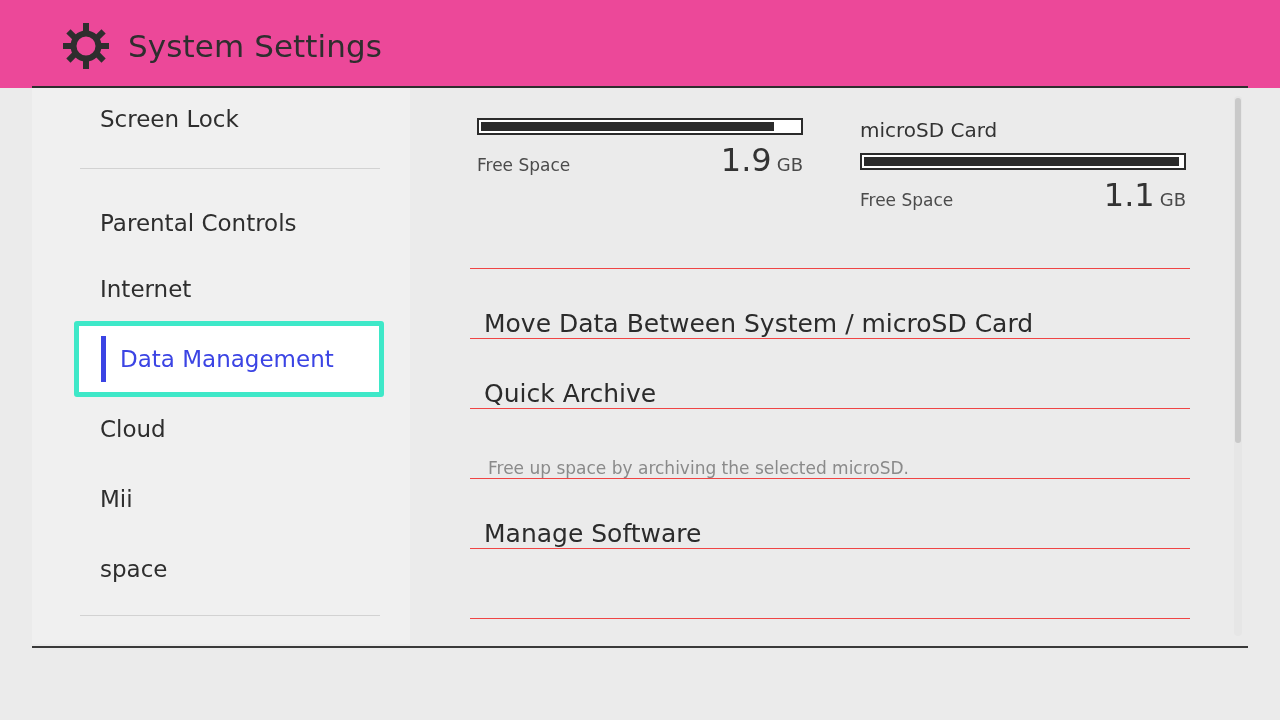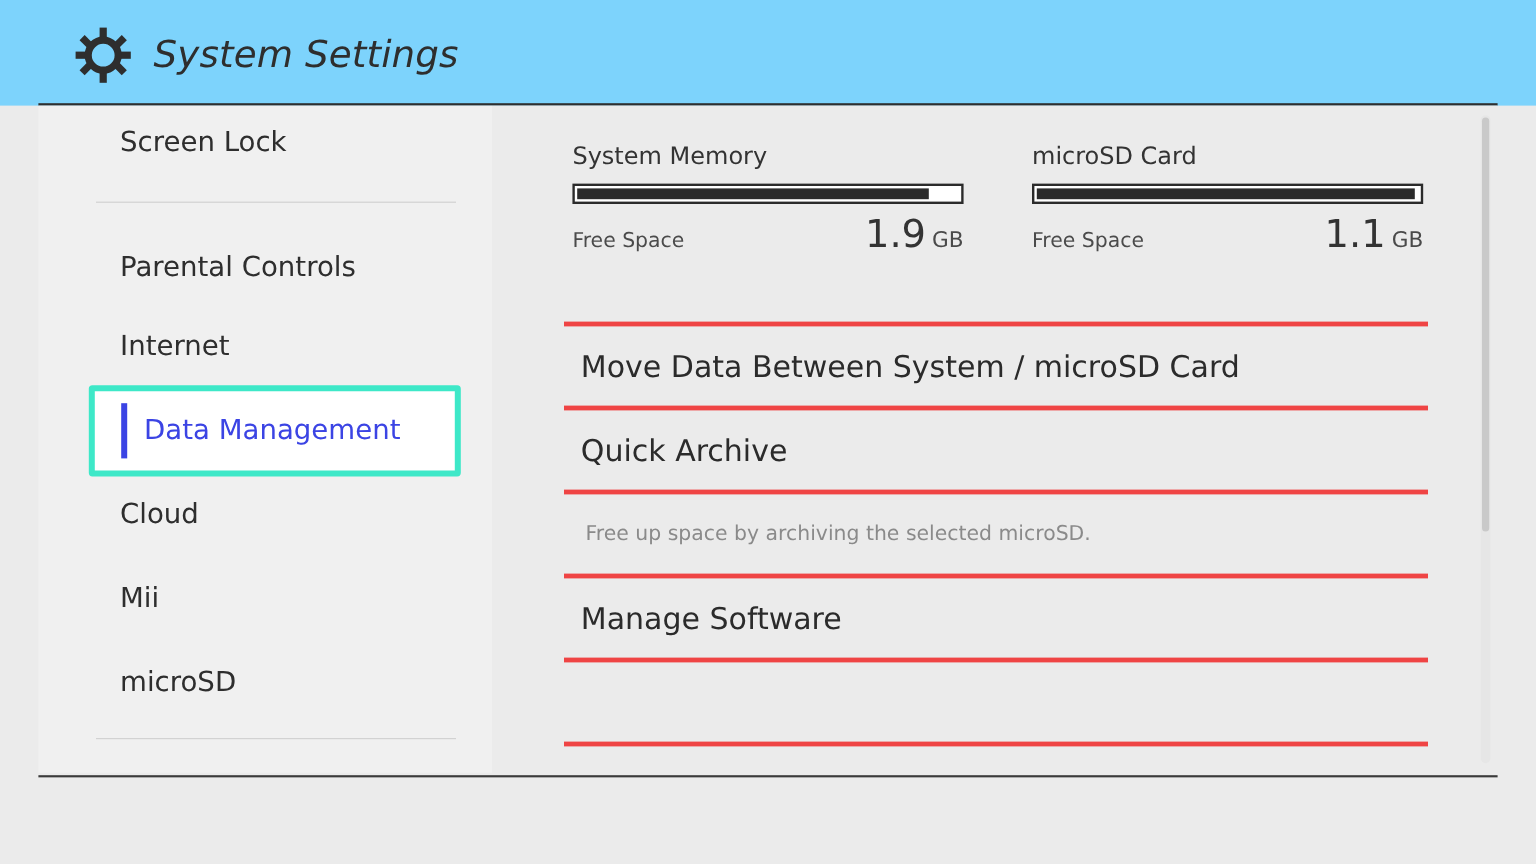--- a/index.html
+++ b/index.html
@@ -14,22 +14,21 @@
     font-family: "DejaVu Sans", "Liberation Sans", sans-serif;
     color: #2e2e2e;
     position: relative;
   }
 
   
   #header {
     position: absolute;
     left: 0; top: 0;
     width: 1280px; height: 88px;
-    background: #7dd3fc;
-    font-style: italic;
+    background: #ec4899;
   }
   #header-inner {
     position: absolute;
     left: 62px; top: 22px;
     display: flex;
     align-items: center;
     gap: 18px;
   }
   #gear-icon { width: 48px; height: 48px; display: block; }
   #page-title {
@@ -159,23 +158,23 @@
 
   
   #menu-list {
     position: absolute;
     left: 60px; top: 180px;
     width: 720px;
   }
   .menu-row {
     position: relative;
     box-sizing: border-box;
-    border-top: 4px solid #ef4444;
-    display: flex;
-    align-items: center;
+    border-top: 1px solid #ef4444;
+    display: flex;
+    align-items: flex-end;
     padding-left: 14px;
   }
   .menu-row.tall  { height: 70px; }
   .menu-row.note  { height: 70px; }
   .menu-row.blank { height: 70px; }
   .menu-label {
     font-size: 25px;
     color: #2b2b2b;
     white-space: nowrap;
   }
@@ -263,30 +262,29 @@
 
   <div class="side-item" style="top:306px;">
     <span>Cloud</span>
   </div>
 
   <div class="side-item" style="top:376px;">
     <span>Mii</span>
   </div>
 
   <div class="side-item" style="top:446px;">
-    <span>microSD</span>
+    <span>space</span>
   </div>
 
   <div class="side-divider" style="top:527px;"></div>
 </div>
 
 <div id="main">
 
   <div class="storage-block" id="storage-system">
-    <div class="storage-title">System Memory</div>
     <div class="storage-bar-outer">
       <div class="storage-bar-fill" style="width:92%"></div>
     </div>
     <div class="storage-foot">
       <span class="storage-freelabel">Free Space</span>
       <span class="storage-value">
         <span class="storage-num">1.9</span>
         <span class="storage-unit">GB</span>
       </span>
     </div>

